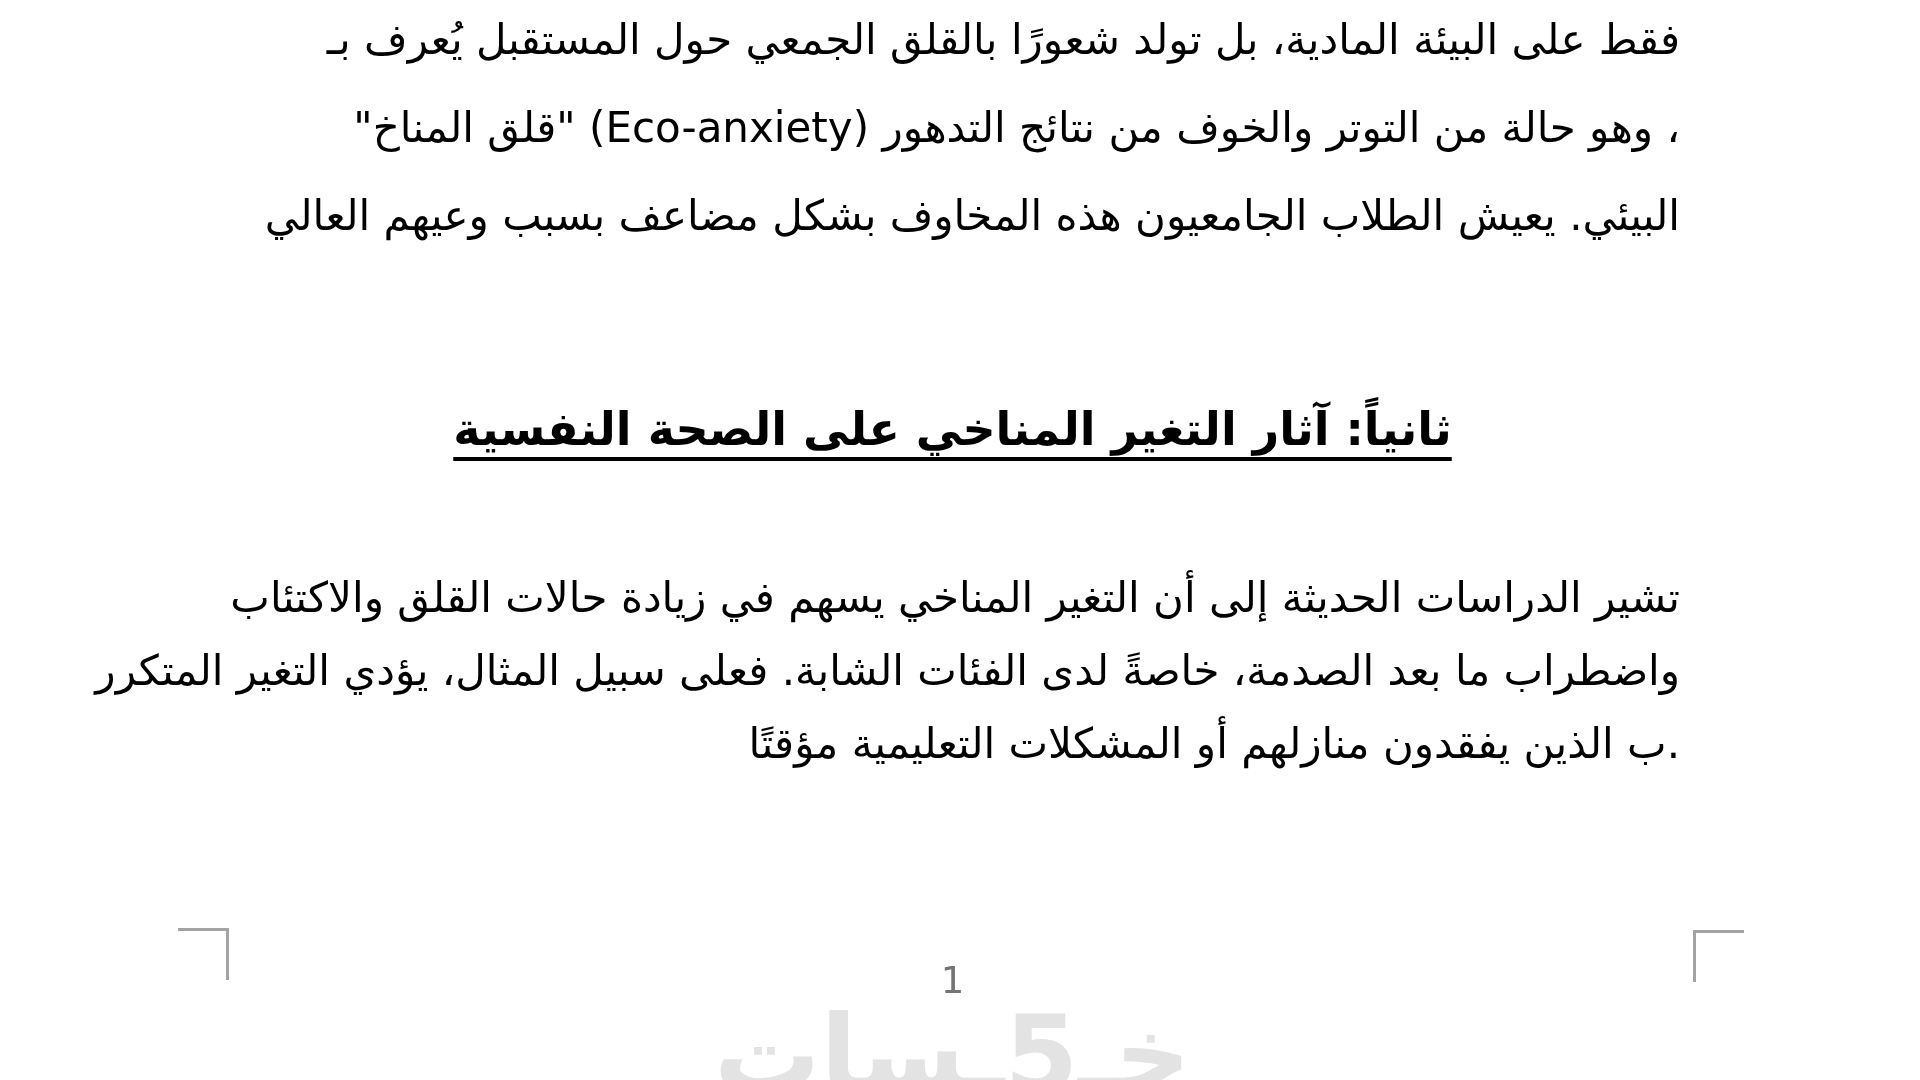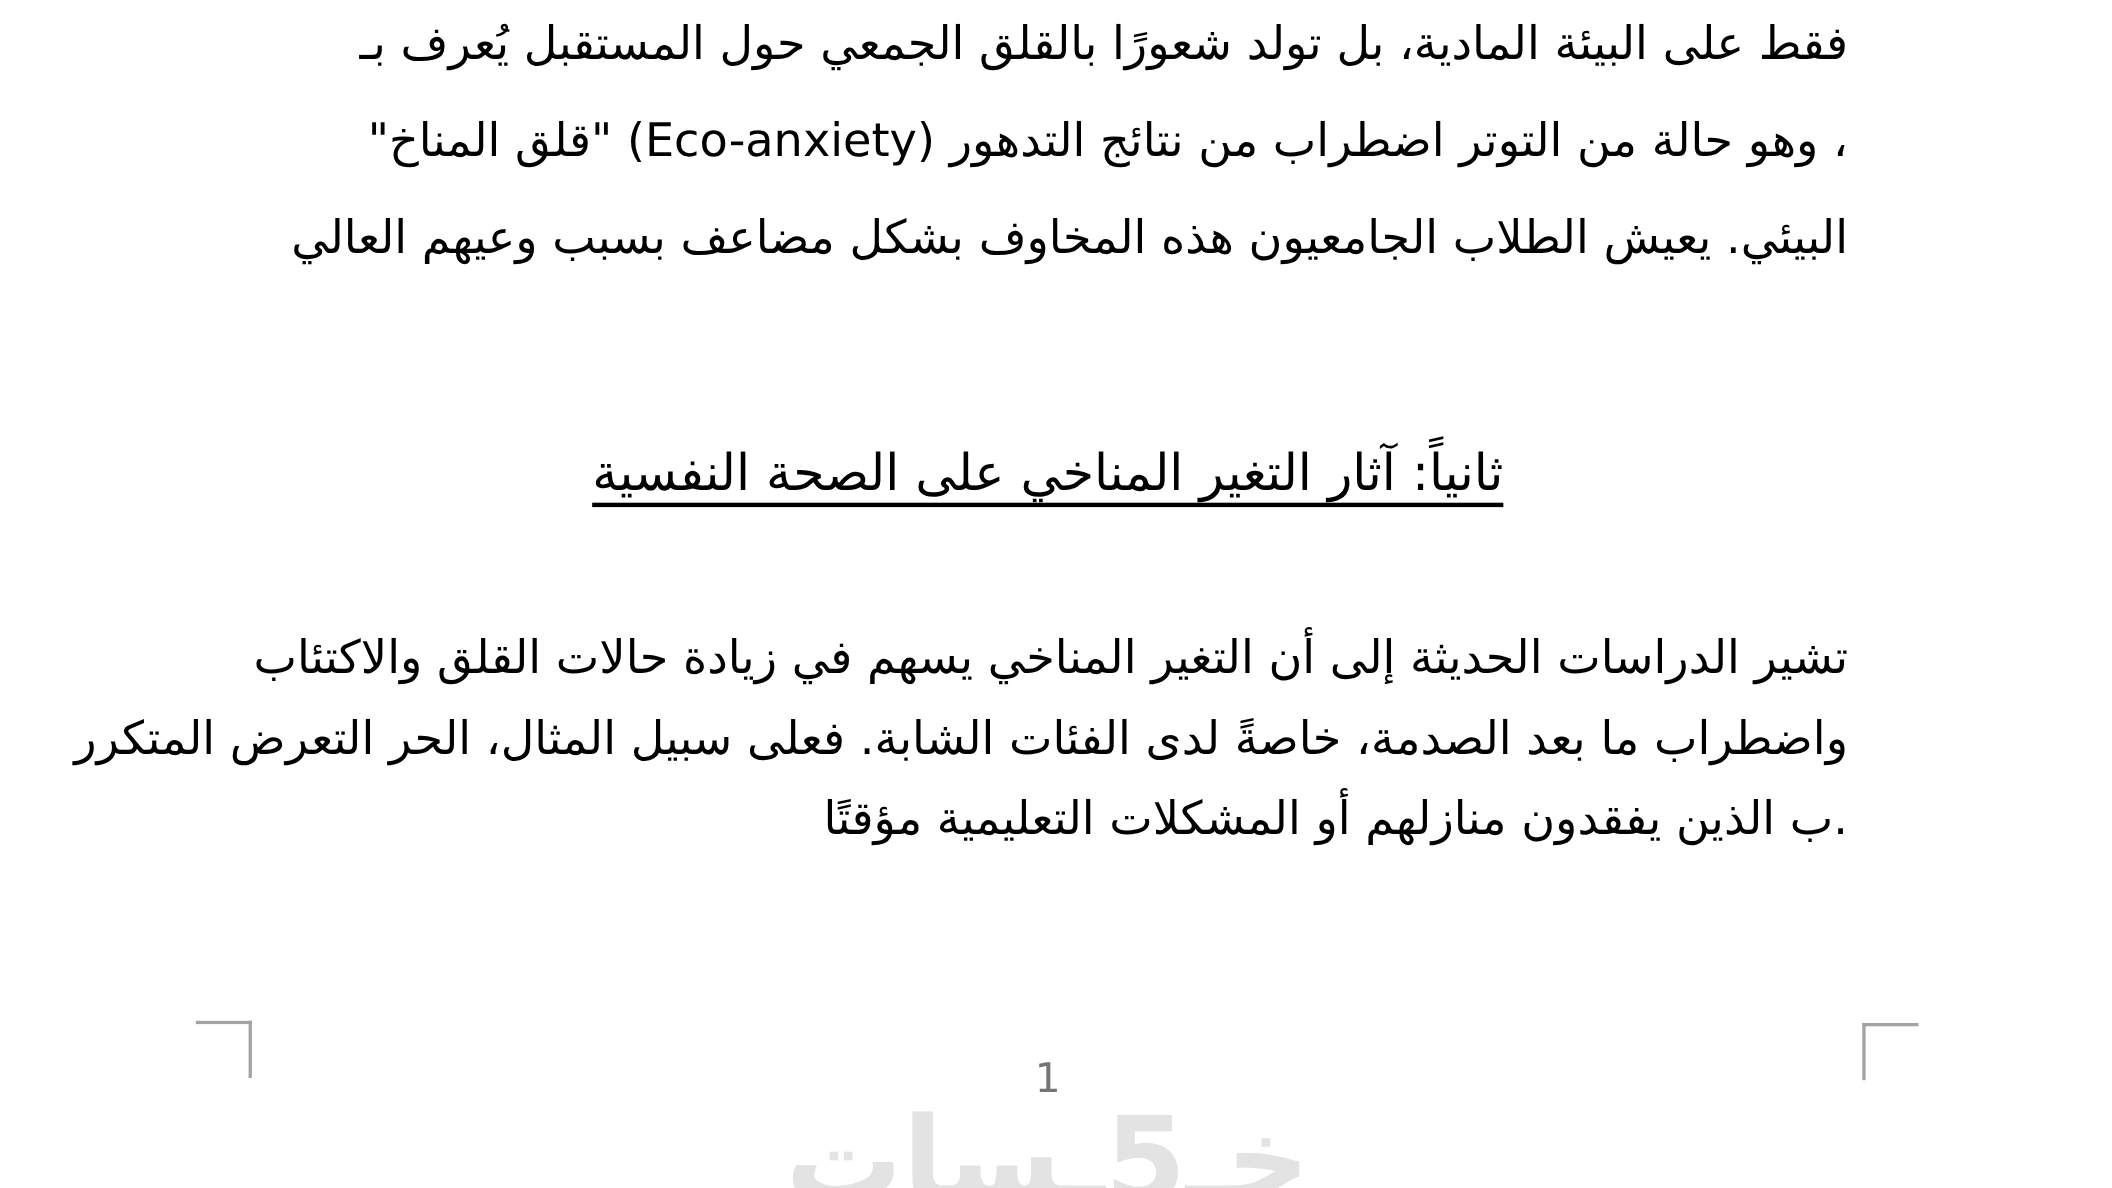--- a/index.html
+++ b/index.html
@@ -27,21 +27,21 @@
   .para-1 { top: -4px;  font-size: 42px; line-height: 88px; }
   .para-2 { top: 561px; font-size: 42px; line-height: 73px; }
   .heading {
     position: absolute;
     top: 396px;
     left: 225px;
     right: 240px;
     direction: rtl;
     text-align: center;
     font-size: 46px;
-    font-weight: normal;
+    font-weight: bold;
     line-height: 66px;
   }
   .heading .heading-text {
     text-decoration: underline;
     text-decoration-thickness: 4px;
     text-underline-offset: 12px;
   }
   .crop-mark {
     position: absolute;
     width: 48px;
@@ -83,31 +83,31 @@
     letter-spacing: 1px;
   }
 </style>
 </head>
 <body>
 
 <div class="page">
 
   <div class="para para-1">
     <div class="line">فقط على البيئة المادية، بل تولد شعورًا بالقلق الجمعي حول المستقبل يُعرف بـ</div>
-    <div class="line">، وهو حالة من التوتر اضطراب من نتائج التدهور (Eco-anxiety) "قلق المناخ"</div>
+    <div class="line">، وهو حالة من التوتر والخوف من نتائج التدهور (Eco-anxiety) "قلق المناخ"</div>
     <div class="line">البيئي. يعيش الطلاب الجامعيون هذه المخاوف بشكل مضاعف بسبب وعيهم العالي</div>
   </div>
 
   <div class="heading">
     <span class="heading-text">ثانياً: آثار التغير المناخي على الصحة النفسية</span>
   </div>
 
   <div class="para para-2">
     <div class="line">تشير الدراسات الحديثة إلى أن التغير المناخي يسهم في زيادة حالات القلق والاكتئاب</div>
-    <div class="line">واضطراب ما بعد الصدمة، خاصةً لدى الفئات الشابة. فعلى سبيل المثال، الحر التعرض المتكرر</div>
+    <div class="line">واضطراب ما بعد الصدمة، خاصةً لدى الفئات الشابة. فعلى سبيل المثال، يؤدي التغير المتكرر</div>
     <div class="line">.ب الذين يفقدون منازلهم أو المشكلات التعليمية مؤقتًا</div>
   </div>
 
   <div class="crop-mark crop-mark-left"></div>
   <div class="crop-mark crop-mark-right"></div>
 
   <div class="page-number">1</div>
 
   <div class="watermark">خـ5ـسات</div>
 

